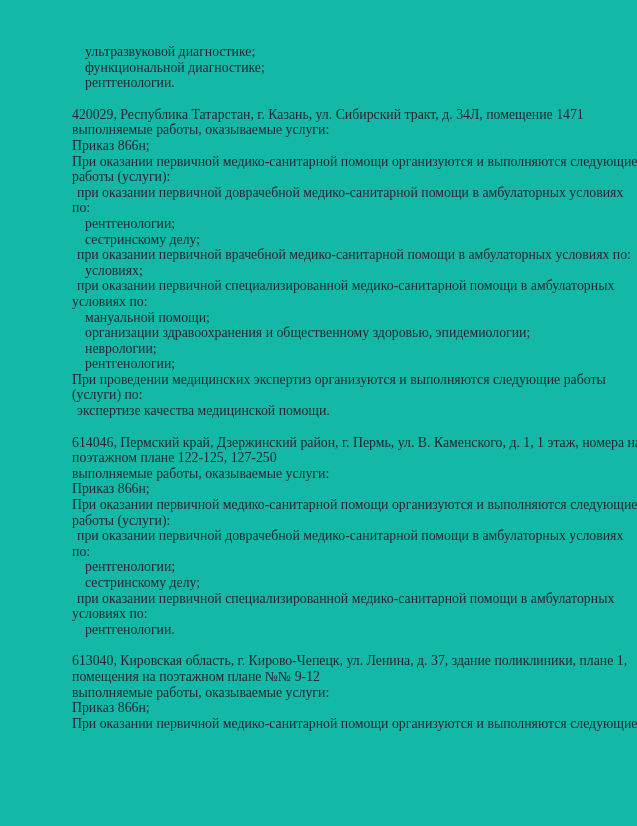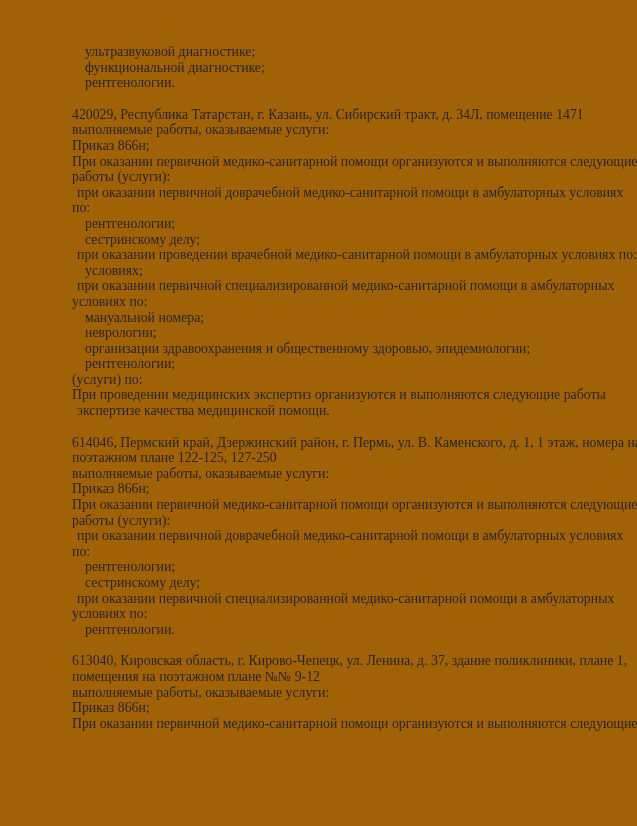--- a/index.html
+++ b/index.html
@@ -11,21 +11,21 @@
   }
   .page {
     box-sizing: border-box;
     width: 637px;
     height: 826px;
     padding: 44px 12px 0 72px;
     font-family: "Liberation Serif", "DejaVu Serif", serif;
     font-size: 13.8px;
     line-height: 15.6px;
     color: #26262f;
-    background: #a16207;
+    background: #14b8a6;
   }
   .block { margin-bottom: 16px; }
   .line {
     white-space: nowrap;
     height: 15.6px;
   }
   .i0 { margin-left: 0; }
   .i1 { margin-left: 5px; }
   .i2 { margin-left: 13px; }
 </style>
@@ -42,30 +42,30 @@
       <div class="block">
         <div class="line i0">420029, Республика Татарстан, г. Казань, ул. Сибирский тракт, д. 34Л, помещение 1471</div>
         <div class="line i0">выполняемые работы, оказываемые услуги:</div>
         <div class="line i0">Приказ 866н;</div>
         <div class="line i0">При оказании первичной медико-санитарной помощи организуются и выполняются следующие</div>
         <div class="line i0">работы (услуги):</div>
         <div class="line i1">при оказании первичной доврачебной медико-санитарной помощи в амбулаторных условиях</div>
         <div class="line i0">по:</div>
         <div class="line i2">рентгенологии;</div>
         <div class="line i2">сестринскому делу;</div>
-        <div class="line i1">при оказании проведении врачебной медико-санитарной помощи в амбулаторных условиях по:</div>
+        <div class="line i1">при оказании первичной врачебной медико-санитарной помощи в амбулаторных условиях по:</div>
         <div class="line i2">условиях;</div>
         <div class="line i1">при оказании первичной специализированной медико-санитарной помощи в амбулаторных</div>
         <div class="line i0">условиях по:</div>
-        <div class="line i2">мануальной номера;</div>
+        <div class="line i2">мануальной помощи;</div>
+        <div class="line i2">организации здравоохранения и общественному здоровью, эпидемиологии;</div>
         <div class="line i2">неврологии;</div>
-        <div class="line i2">организации здравоохранения и общественному здоровью, эпидемиологии;</div>
         <div class="line i2">рентгенологии;</div>
+        <div class="line i0">При проведении медицинских экспертиз организуются и выполняются следующие работы</div>
         <div class="line i0">(услуги) по:</div>
-        <div class="line i0">При проведении медицинских экспертиз организуются и выполняются следующие работы</div>
         <div class="line i1">экспертизе качества медицинской помощи.</div>
       </div>
       <div class="block">
         <div class="line i0">614046, Пермский край, Дзержинский район, г. Пермь, ул. В. Каменского, д. 1, 1 этаж, номера на</div>
         <div class="line i0">поэтажном плане 122-125, 127-250</div>
         <div class="line i0">выполняемые работы, оказываемые услуги:</div>
         <div class="line i0">Приказ 866н;</div>
         <div class="line i0">При оказании первичной медико-санитарной помощи организуются и выполняются следующие</div>
         <div class="line i0">работы (услуги):</div>
         <div class="line i1">при оказании первичной доврачебной медико-санитарной помощи в амбулаторных условиях</div>

